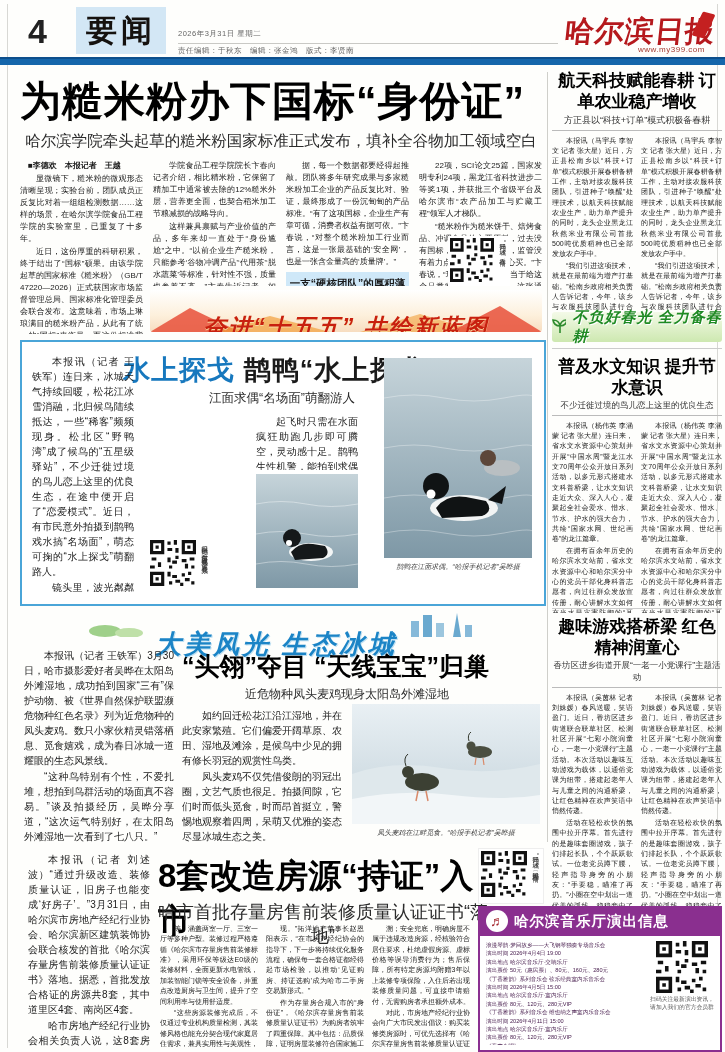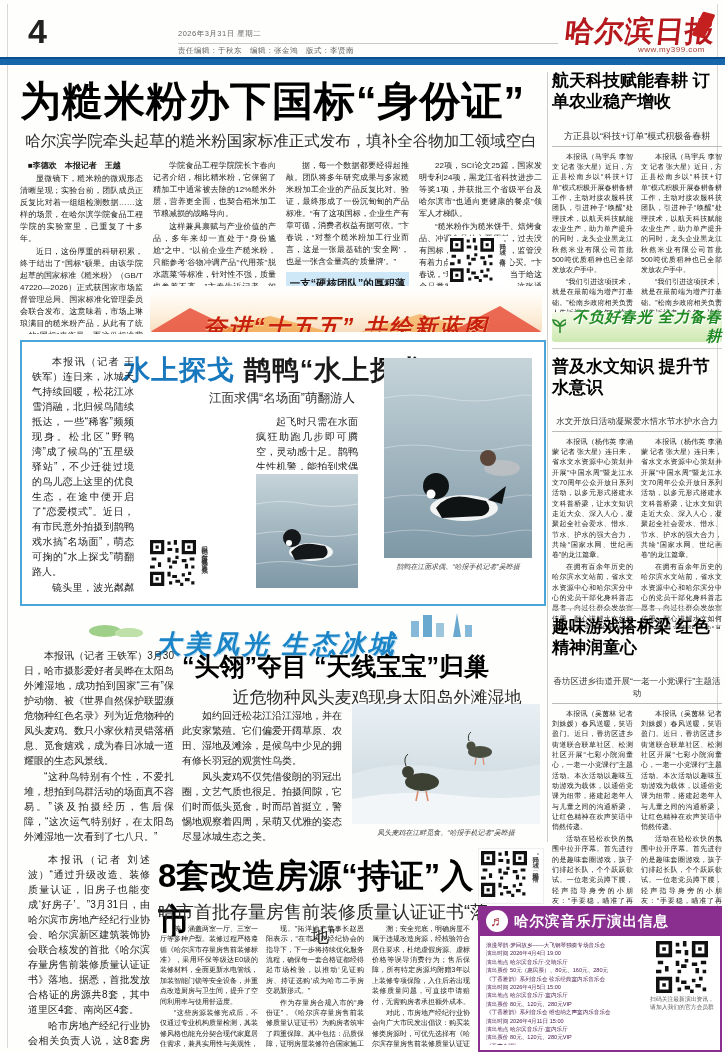--- a/index.html
+++ b/index.html
@@ -36,24 +36,24 @@
   .banner1155{background:linear-gradient(#ffffff,#fdf0dc 60%,#f7ddc0);border-radius:3px;overflow:hidden;
               display:flex;align-items:center;justify-content:center;}
   .banner1155 .txt{position:relative;font-size:23px;font-weight:900;color:#c8200f;
                    font-style:italic;letter-spacing:2px;text-shadow:0 1px 0 #f6d9a0;margin-top:33px;}
   .damei{display:flex;align-items:center;justify-content:center;gap:8px;}
   .damei .txt{font-size:26px;font-weight:700;font-style:italic;color:#1b84c6;letter-spacing:3px;
               text-shadow:1px 1px 0 #bfe0f2;margin-top:40px;}
   .greenbanner{background:linear-gradient(#f4faе8,#cde8b0);background:linear-gradient(#f4fae8,#cde8b0);
                display:flex;align-items:center;justify-content:center;gap:6px;border-radius:3px;}
   .greenbanner .txt{font-size:15px;font-weight:900;font-style:italic;color:#1f8a24;
-                    text-shadow:1px 1px 0 #ffffff;letter-spacing:1px;text-align:right;}
-  
-  .sbtitle{font-size:17px;font-weight:900;line-height:1.25;color:#000;}
-  .sbdeck{font-size:9px;color:#333;text-align:center;border-bottom:1px solid #bbb;padding-bottom:3px;margin-top:17px;}
+                    text-shadow:1px 1px 0 #ffffff;letter-spacing:1px;}
+  
+  .sbtitle{font-size:17px;font-weight:900;line-height:1.25;text-align:center;color:#000;}
+  .sbdeck{font-size:9px;color:#333;text-align:center;border-bottom:1px solid #bbb;padding-bottom:3px;margin-top:1px;}
   .twocol{display:flex;gap:8px;}
   .sep{border-top:1px solid #ccc;}
   
   .duckbox{border:2px solid #4aa5d8;background:#fff;}
   .ducktitle{font-size:27px;font-weight:900;text-align:center;letter-spacing:1px;}
   .blue{color:#1778be;}
   .photocap{font-size:7px;color:#444;text-align:center;font-style:italic;}
   
   .musichdr{background:#8a2f8f;display:flex;align-items:center;gap:6px;padding:0 8px;}
   .musichdr .logo{width:22px;height:22px;background:#fff;border-radius:50%;display:flex;
@@ -88,20 +88,21 @@
         <stop offset="0" stop-color="#e9f0f4"></stop>
           <stop offset="1" stop-color="#c3d2da"></stop>
       </linearGradient>
     </defs>
   </svg>
 
   <div class="edge" style="left:7px"></div>
   <div class="edge" style="right:7px"></div>
 
   <div class="abs pagenum" style="left:28px;top:12px">4</div>
+  <div class="abs secbox" style="left:76px;top:7px;width:90px;height:47px">要闻</div>
   <div class="abs dateline" style="left:178px;top:29px">2026年3月31日 星期二</div>
   <div class="abs hdrule" style="left:178px;top:43px;width:380px"></div>
   <div class="abs editors" style="left:178px;top:46px">责任编辑：于秋东　编辑：张金鸿　版式：李贤南</div>
   <div class="abs masthead" style="left:565px;top:12px">哈尔滨日报</div>
   <div class="abs seal" style="left:697px;top:12px"></div>
   <div class="abs website" style="left:638px;top:45px">www.my399.com</div>
   <div class="abs bluebar" style="left:0;top:57px;width:725px;height:6px"></div>
   <div class="abs vrule" style="left:547px;top:72px;height:770px"></div>
 
   <div class="abs h1" style="left:20px;top:74px;width:522px;font-size:41px;letter-spacing:1px">为糙米粉办下国标“身份证”</div>
@@ -120,21 +121,21 @@
         <p>这样兼具禀赋与产业价值的产品，多年来却一直处于“身份尴尬”之中。“以前企业生产糙米粉，只能参考‘谷物冲调产品’‘代用茶’‘脱水蔬菜’等标准，针对性不强，质量也参差不齐。”卞春告诉记者。如今，这份由哈尔滨学院牵头起草的国标，终于为糙米粉“验明正身”，定下了自己的规矩。</p>
       </div>
     <div class="col fs8" style="width:123px;height:126px">
       <div>
           <p>据，每一个数据都要经得起推敲。团队将多年研究成果与多家糙米粉加工企业的产品反复比对、验证，最终形成了一份沉甸甸的产品标准。“有了这项国标，企业生产有章可循，消费者权益有据可依。”卞春说，“对整个糙米粉加工行业而言，这是一张最基础的‘安全网’，也是一张含金量高的‘质量牌’。”</p>
         </div>
       <div class="insub">一支“硬核团队”的厚积薄发</div>
 
     </div>
     <div class="col fs8" style="width:123px;height:126px">
-        <p>22项，SCI论文25篇，国家发明专利24项，黑龙江省科技进步二等奖1项，并获批三个省级平台及哈尔滨市“也通向更健康的餐桌”领军人才梯队。</p>
+        <p>22项，SCI论文25篇，国家发明专利24项，黑龙江省科技进步二等奖1项，并获批三个省级平台及哈尔滨市“农产品加工与贮藏工程”领军人才梯队。</p>
         <p>“糙米粉作为糙米饼干、焙烤食品、冲调食品的主要原料，过去没有国标，企业不敢放开做，监管没有着力点，消费者不敢放心买。”卞春说，“现在有了国标，相当于给这个品类发了一张‘通行证’。这张通行证，既通向更广阔的市场，也通向更健康的餐桌。”</p>
       </div>
   </div>
   <div class="abs qrrow" style="left:448px;top:236px;padding:2px">
     <svg class="qr">
         <use href="#qrsym"></use>
       </svg>
     <div class="vcap" style="height:46px">扫码“冰城+”看详情</div>
   </div>
 
@@ -200,25 +201,25 @@
         <rect x="18" y="6" width="9" height="22" fill="#6aa9cf"></rect>
       <rect x="31" y="14" width="8" height="14" fill="#9cc6de"></rect>
         <polygon points="48,28 52,4 56,28" fill="#6aa9cf"></polygon>
       <rect x="60" y="16" width="7" height="12" fill="#86b9d9"></rect>
     </svg>
   </div>
 
   <div class="abs" style="left:20px;top:648px;width:522px;height:198px">
     <div class="abs col fs75" style="left:4px;top:0;width:150px;height:196px">
         <p>本报讯（记者 王铁军）3月30日，哈市摄影爱好者吴晔在太阳岛外滩湿地，成功拍到国家“三有”保护动物、被《世界自然保护联盟濒危物种红色名录》列为近危物种的凤头麦鸡。数只小家伙精灵错落栖息、觅食嬉戏，成为春日冰城一道耀眼的生态风景线。</p>
-        <p>“这种鸟特别有个性，不爱扎堆，想拍到鸟群活动的场面真不容易。”谈及拍摄经历，售后保障，“这次运气特别好，在太阳岛外滩湿地一次看到了七八只。”</p>
+        <p>“这种鸟特别有个性，不爱扎堆，想拍到鸟群活动的场面真不容易。”谈及拍摄经历，吴晔分享道，“这次运气特别好，在太阳岛外滩湿地一次看到了七八只。”</p>
         <p>凤头麦鸡在哈尔滨属于夏候鸟，每年春季</p>
       </div>
     <div class="abs h1" style="left:162px;top:2px;width:358px;font-size:25px">“头翎”夺目 “天线宝宝”归巢</div>
-    <div class="abs deck" style="left:178px;top:38px;width:358px;font-size:17px">近危物种凤头麦鸡现身太阳岛外滩湿地</div>
+    <div class="abs deck" style="left:148px;top:38px;width:358px;font-size:12px">近危物种凤头麦鸡现身太阳岛外滩湿地</div>
     <div class="abs col fs75" style="left:162px;top:60px;width:160px;height:136px">
         <p>如约回迁松花江沿江湿地，并在此安家繁殖。它们偏爱开阔草原、农田、湿地及滩涂，是候鸟中少见的拥有修长羽冠的观赏性鸟类。</p>
         <p>凤头麦鸡不仅凭借俊朗的羽冠出圈，文艺气质也很足。拍摄间隙，它们时而低头觅食，时而昂首挺立，警惕地观察着四周，呆萌又优雅的姿态尽显冰城生态之美。</p>
       </div>
     <svg class="abs" style="left:332px;top:56px" width="188" height="120">
       <rect width="188" height="120" fill="url(#iceg)"></rect>
       <path d="M0 70q40-14 90-6t98-4v60H0z" fill="#dfe8ec"></path>
       <path d="M0 95q50-10 100-4t88 0v29H0z" fill="#f2f6f8"></path>
       <ellipse cx="70" cy="78" rx="17" ry="9" fill="#3c4033"></ellipse>
       <circle cx="56" cy="68" r="6" fill="#3c4033"></circle>
@@ -272,21 +273,21 @@
   </div>
   <div class="abs greenbanner" style="left:552px;top:312px;width:170px;height:30px">
     <svg width="16" height="16">
       <path d="M8 14V7M8 7q-6 0-7-6q6 0 7 6M8 7q6 0 7-6q-6 0-7 6" stroke="#2e8b2e" stroke-width="1.6" fill="none"></path>
     </svg>
     <span class="txt">不负好春光 全力备春耕</span>
   </div>
   <div class="abs sep" style="left:552px;top:348px;width:170px"></div>
   <div class="abs" style="left:552px;top:356px;width:170px">
     <div class="sbtitle">普及水文知识 提升节水意识</div>
-    <div class="sbdeck" style="font-size:8.5px">水文开放日活动凝聚爱水惜水节水护水合力</div>
+    <div class="sbdeck" style="font-size:8.5px">不少迁徙过境的鸟儿恋上这里的优良生态</div>
     <div class="twocol" style="margin-top:5px">
       <div class="col fs7" style="width:81px;height:192px">
           <p>本报讯（杨伟英 李涵蒙 记者 张大星）连日来，省水文水资源中心策划并开展“中国水周”暨龙江水文70周年公众开放日系列活动，以多元形式搭建水文科普桥梁，让水文知识走近大众、深入人心，凝聚起全社会爱水、惜水、节水、护水的强大合力，共绘“国家水网、世纪画卷”的龙江篇章。</p>
           <p>在拥有百余年历史的哈尔滨水文站前，省水文水资源中心和哈尔滨分中心的党员干部化身科普志愿者，向过往群众发放宣传册，耐心讲解水文如何充当水旱灾害防御的“耳目、尖兵、参谋”。参观者可以近距离触摸设备，直观感受从1898年设站至今，尤其是近70年来，龙江水文监测技术从传统到智能的跨越式发展。</p>
         </div>
       <div class="col fs7" style="width:81px;height:192px">
           <p>本报讯（杨伟英 李涵蒙 记者 张大星）连日来，省水文水资源中心策划并开展“中国水周”暨龙江水文70周年公众开放日系列活动，以多元形式搭建水文科普桥梁，让水文知识走近大众、深入人心，凝聚起全社会爱水、惜水、节水、护水的强大合力，共绘“国家水网、世纪画卷”的龙江篇章。</p>
           <p>在拥有百余年历史的哈尔滨水文站前，省水文水资源中心和哈尔滨分中心的党员干部化身科普志愿者，向过往群众发放宣传册，耐心讲解水文如何充当水旱灾害防御的“耳目、尖兵、参谋”。参观者可以近距离触摸设备，直观感受从1898年设站至今，尤其是近70年来，龙江水文监测技术从传统到智能的跨越式发展。</p>
         </div>
     </div>

